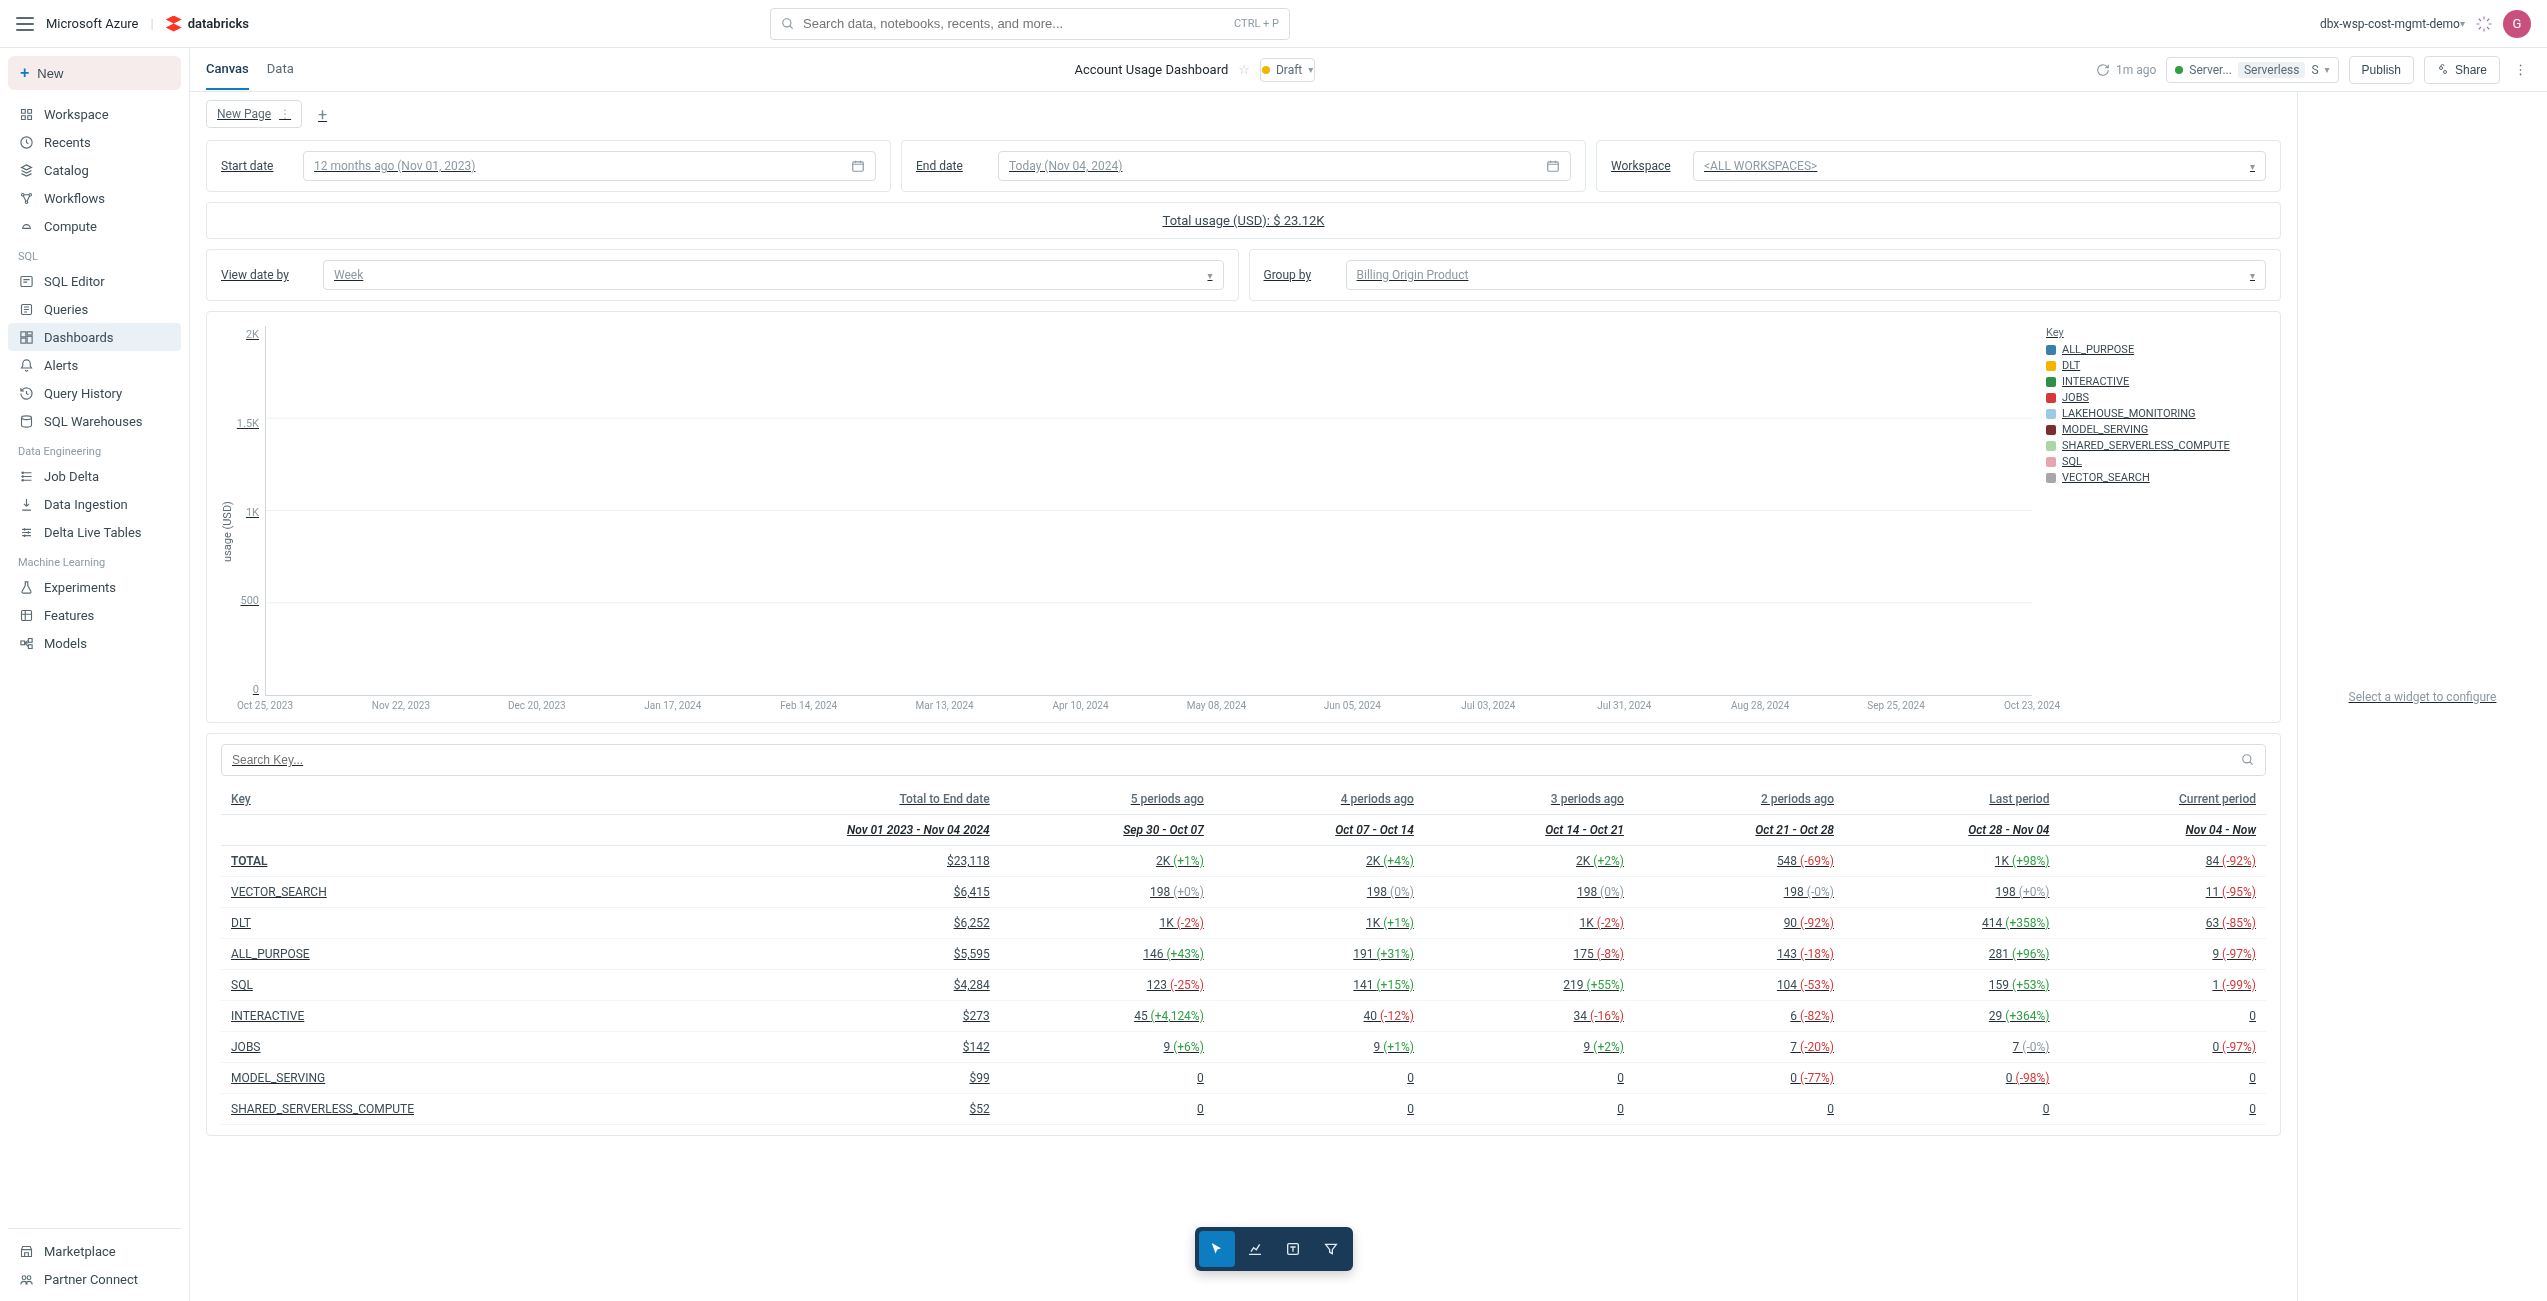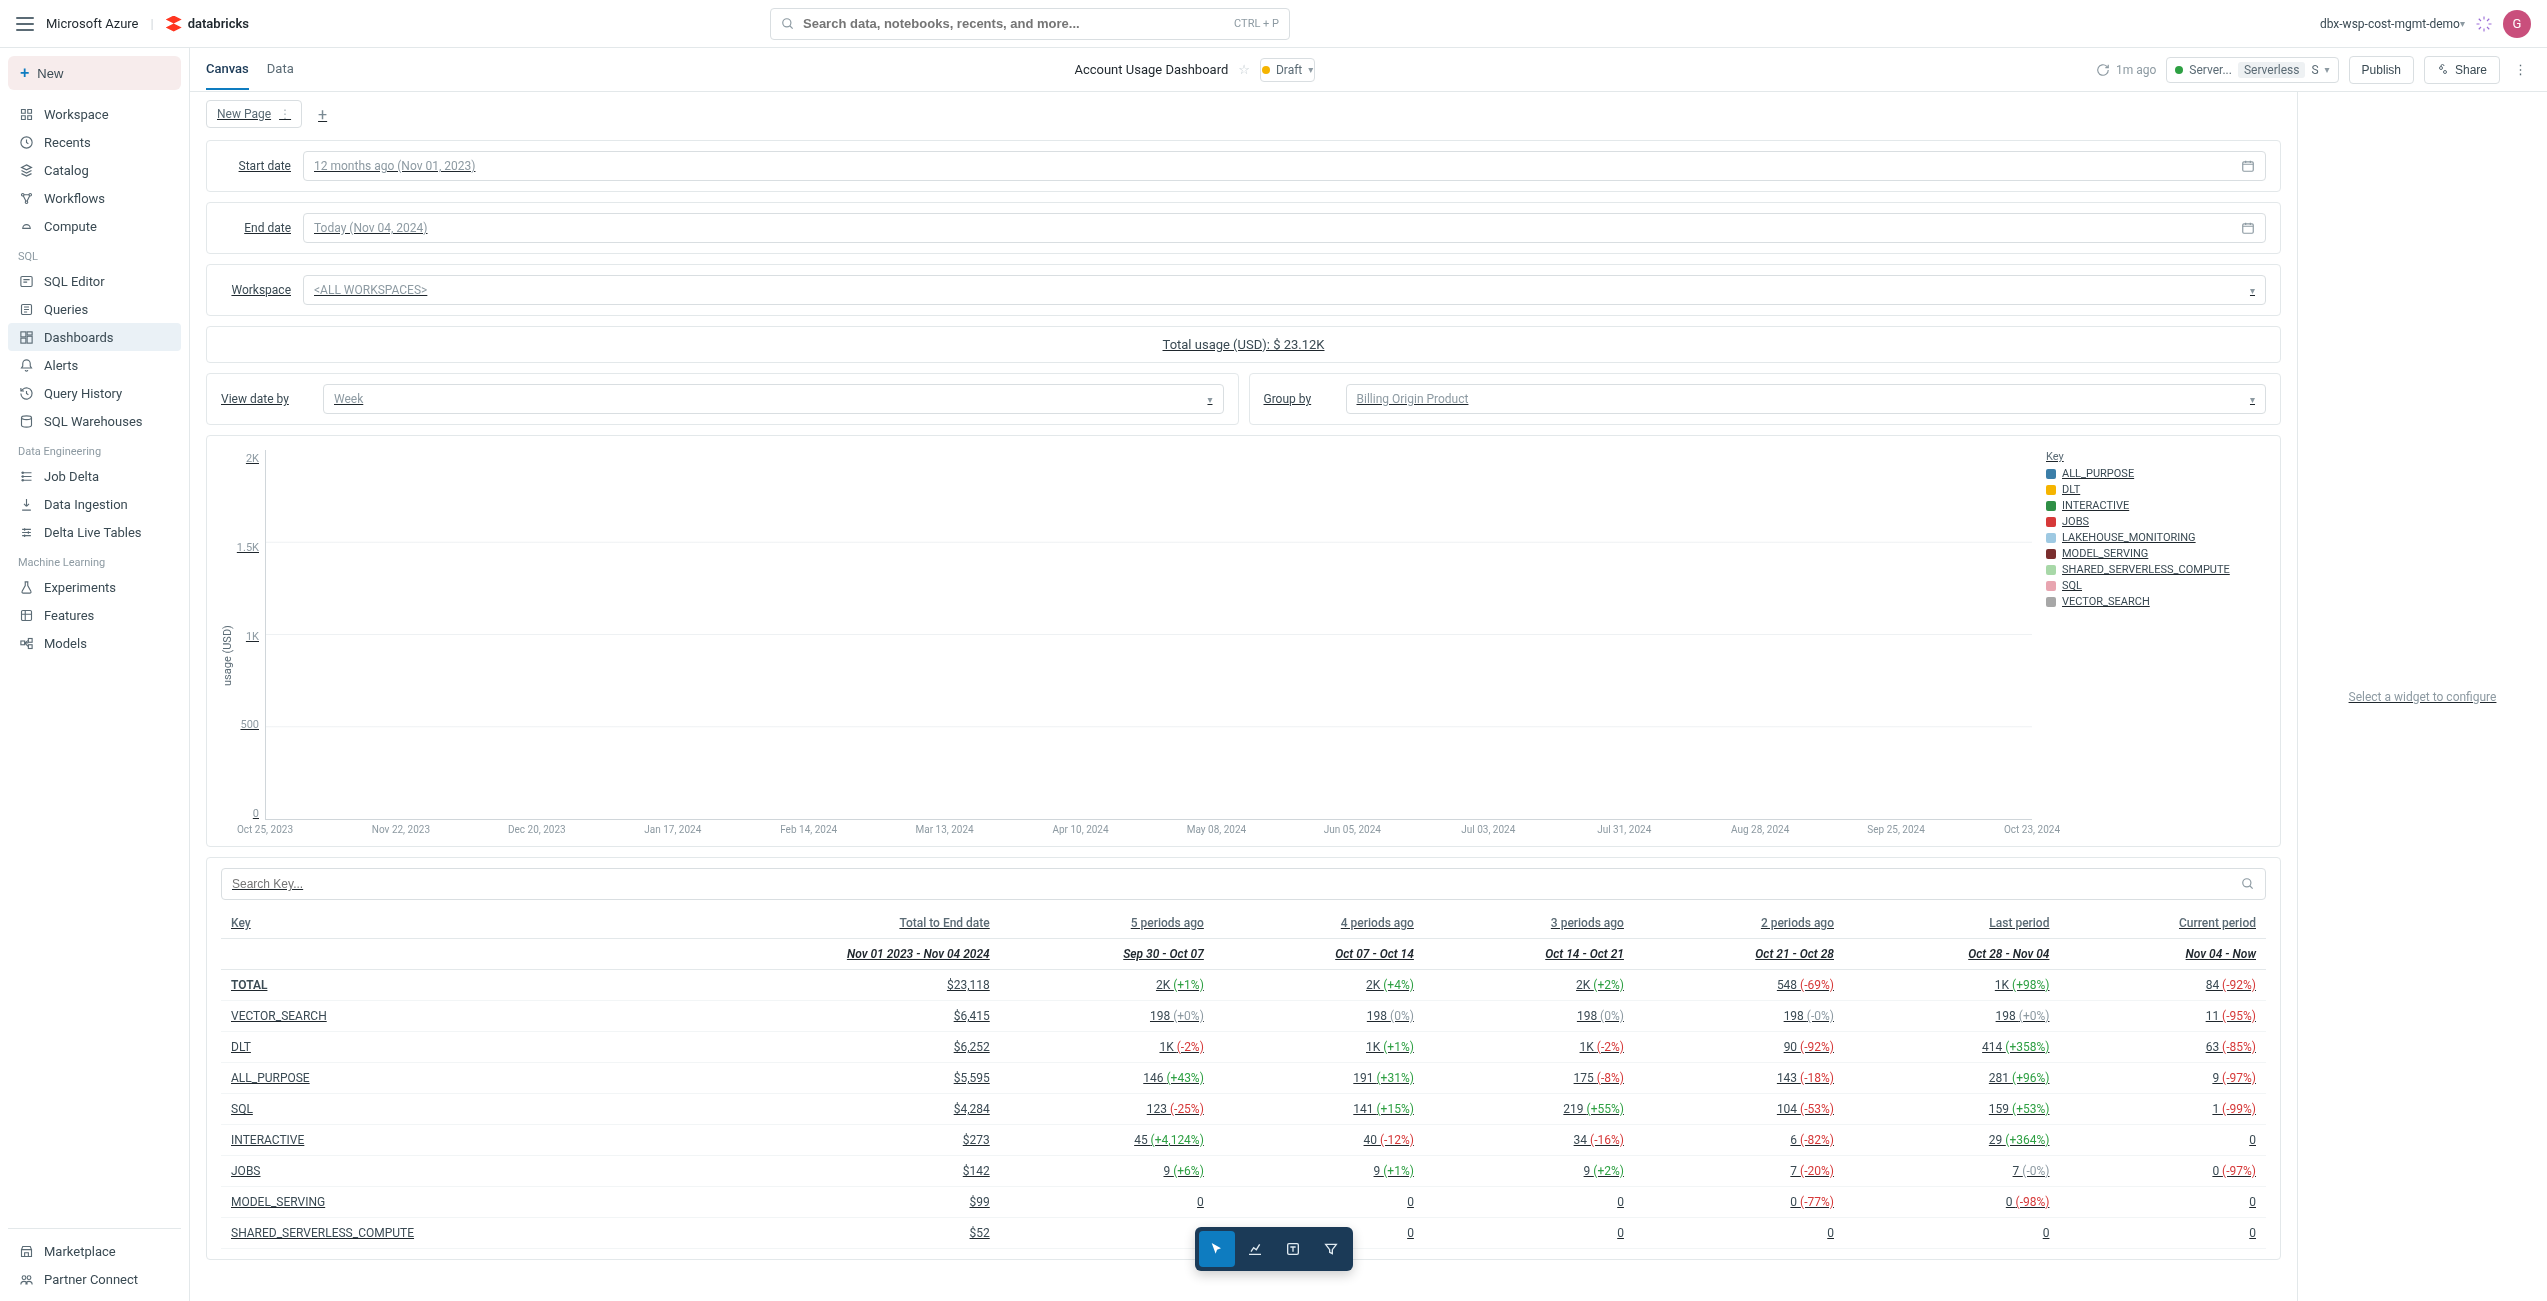--- a/index.html
+++ b/index.html
@@ -2,21 +2,21 @@
 <html><head>
 <meta charset="utf-8">
 <style>
 * { box-sizing: border-box; margin: 0; padding: 0; }
 body { font-family: -apple-system, BlinkMacSystemFont, "Segoe UI", Roboto, sans-serif; font-size: 13px; color: #1f272d; background: #fff; }
 .topbar { display: flex; align-items: center; height: 48px; border-bottom: 1px solid #e3e8ea; padding: 0 16px; gap: 12px; }
 .topbar .brand-sep { color: #d0d6da; }
 .topbar .brand { display: flex; align-items: center; gap: 6px; }
 .topbar .logo-dbx { width: 16px; height: 16px; background: #ff3621; clip-path: polygon(50% 0, 100% 25%, 50% 50%, 100% 75%, 50% 100%, 0 75%, 50% 50%, 0 25%); }
 .search { flex: 0 1 520px; margin: 0 auto; display: flex; align-items: center; border: 1px solid #d9dee1; border-radius: 4px; height: 32px; padding: 0 10px; gap: 8px; color: #7a8a93; }
-.search input { border: none; outline: none; flex: 1; font-size: 13px; color: #a21caf; background: transparent; font-weight: bold; }
+.search input { border: none; outline: none; flex: 1; font-size: 13px; color: #a21caf; background: transparent; }
 .kbd { font-size: 11px; color: #8d9aa2; }
 .topright { display: flex; align-items: center; gap: 10px; margin-left: auto; }
 .avatar { width: 28px; height: 28px; border-radius: 50%; background: #c94f7c; color: #fff; display: flex; align-items: center; justify-content: center; font-size: 13px; }
 .hamburger { width: 18px; height: 14px; display: flex; flex-direction: column; justify-content: space-between; cursor: pointer; }
 .hamburger span { height: 2px; background: #5b6b75; border-radius: 1px; }
 
 .layout { display: flex; height: calc(100vh - 48px); }
 .sidebar { width: 190px; border-right: 1px solid #e3e8ea; padding: 8px 8px 8px 8px; display: flex; flex-direction: column; overflow-y: auto; }
 .sidebar .new-btn { display: flex; align-items: center; gap: 8px; border: none; background: #f7ecec; color: #3a4a53; border-radius: 6px; height: 34px; padding: 0 12px; cursor: pointer; margin-bottom: 10px; font-size: 13px;}
 .sidebar .new-btn .plus { color: #0e7cc0; font-size: 16px; font-weight: bold; }
@@ -40,21 +40,21 @@
 .cluster-pill { display: flex; align-items: center; gap: 6px; border: 1px solid #d9dee1; border-radius: 4px; padding: 4px 8px; font-size: 12px; color: #5b6b75;}
 .cluster-pill .dot-green { width: 8px; height: 8px; border-radius: 50%; background: #2ea043; }
 .refresh-row { display:flex; align-items:center; gap:6px; color:#8d9aa2; font-size:12px;}
 
 .canvas-wrap { flex:1; overflow:auto; background: #fff; padding: 8px 16px 60px;}
 .page-tabs { display:flex; align-items:center; gap:8px; margin-bottom:12px;}
 .page-tab { border:1px solid #d9dee1; border-radius:4px; padding:6px 10px; font-size:12px; color:#5b6b75; cursor:pointer; display:flex; align-items:center; gap:8px;}
 .page-tab .kebab { color:#a8b3b9; }
 .plus-page { color:#7a8a93; cursor:pointer; font-size:16px; padding:4px 8px;}
 
-.grid { display:grid; grid-template-columns: 1fr; gap:10px;text-align:right;}
+.grid { display:grid; grid-template-columns: 1fr 1fr 1fr; gap:10px;}
 .card { border:1px solid #e3e8ea; border-radius:4px; background:#fff; padding:10px 14px; }
 .filter-card { display:flex; align-items:center; gap:12px;}
 .filter-label { font-size:12px; color:#3a4a53; min-width:70px;}
 .filter-input { flex:1; border:1px solid #d9dee1; border-radius:4px; height:30px; display:flex; align-items:center; padding:0 10px; font-size:12px; color:#8d9aa2; justify-content:space-between; cursor:pointer; background:#fff;}
 .total-card { text-align:center; padding:10px; font-size:13px; color:#3a4a53;}
 .row-two { display:grid; grid-template-columns: 1fr 1fr; gap:10px; margin-top:10px;}
 
 .chart-card { margin-top:10px; padding:14px 18px 6px; }
 .chart-area { display:flex; }
 .yaxis { width:40px; display:flex; flex-direction:column; justify-content:space-between; align-items:flex-end; font-size:11px; color:#8d9aa2; padding-right:6px; height:390px; padding-bottom:20px; padding-top:2px;}

